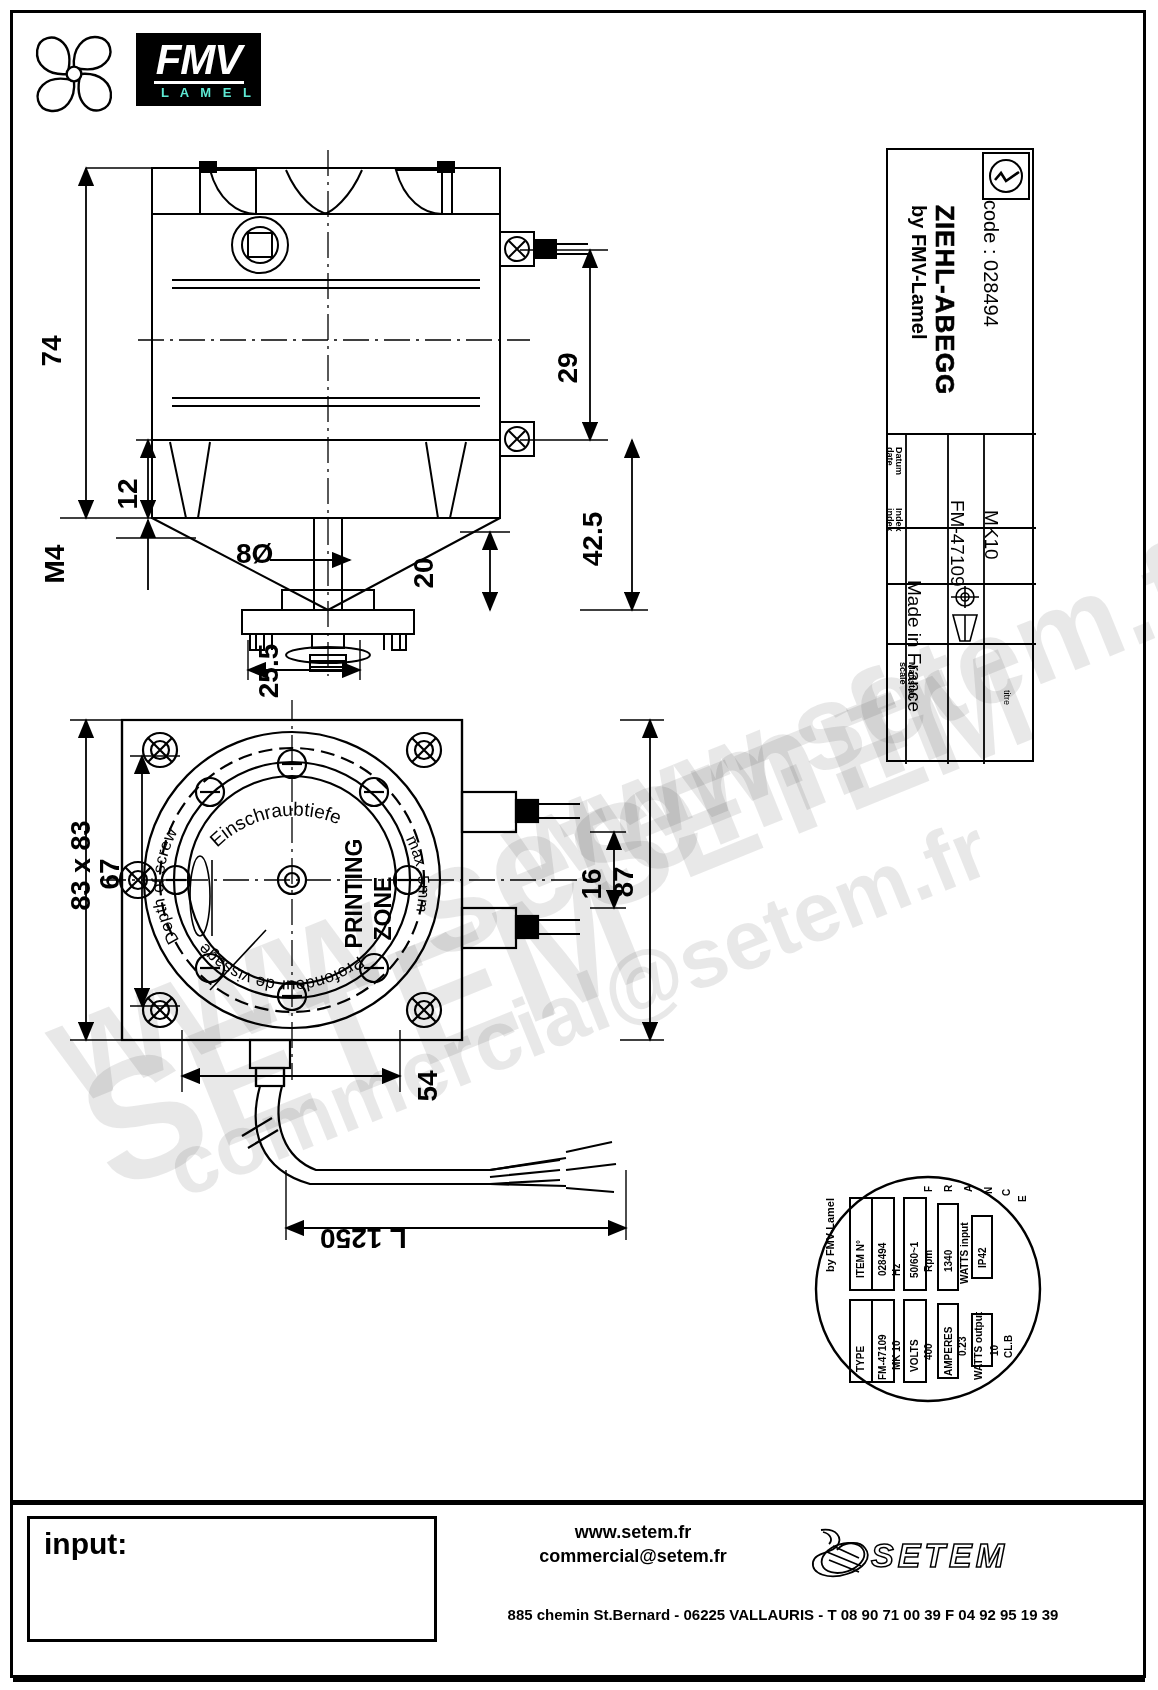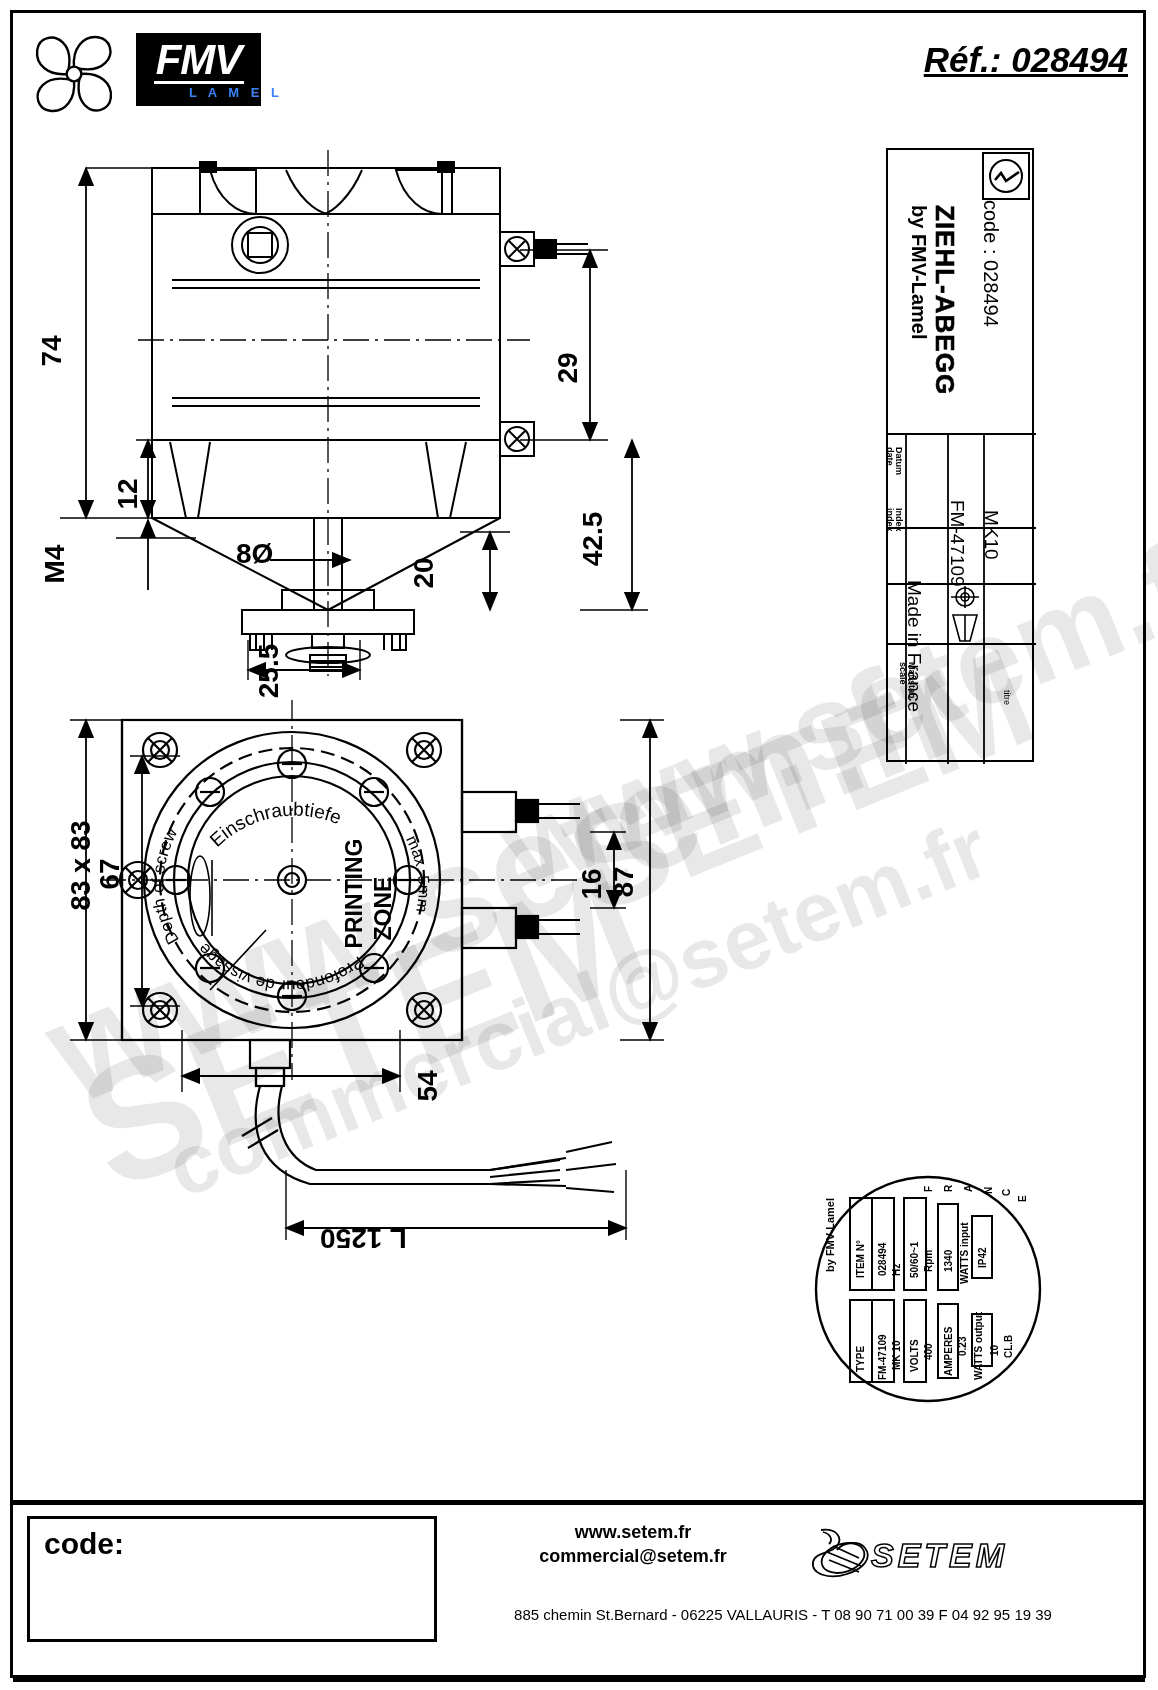--- a/index.html
+++ b/index.html
@@ -11,21 +11,21 @@
 
   
   .logo-fan{position:absolute;left:28px;top:28px;width:92px;height:92px;}
   .logo-fmv{position:absolute;left:136px;top:33px;width:125px;height:73px;
             background:#000;}
   .logo-fmv .fmv{position:absolute;left:0;top:3px;width:125px;text-align:center;
                  color:#fff;font-weight:bold;font-size:42px;letter-spacing:-1px;
                  font-family:"Liberation Sans",sans-serif;font-style:italic;}
   .logo-fmv .bar{position:absolute;left:18px;top:48px;width:90px;height:3px;background:#fff;}
   .logo-fmv .lamel{position:absolute;left:0;top:52px;width:144px;text-align:center;
-                   color:#3b82f6;font-weight:bold;font-size:13px;letter-spacing:4px;padding-left:28px;}
+                   color:#5eead4;font-weight:bold;font-size:13px;letter-spacing:4px;}
   .ref{position:absolute;right:30px;top:40px;font-size:35px;font-weight:bold;
        font-style:italic;text-decoration:underline;font-family:"Liberation Sans",sans-serif;}
 
   
   .titleblock{position:absolute;left:886px;top:148px;width:148px;height:614px;
               border:2px solid #000;box-sizing:border-box;background:transparent;}
 
   .za-box{position:absolute;left:982px;top:152px;width:48px;height:48px;
           border:2px solid #000;box-sizing:border-box;}
   .za-circ{position:absolute;left:5px;top:5px;width:34px;height:34px;
@@ -80,21 +80,21 @@
   
   .footer{position:absolute;left:13px;top:1510px;width:1130px;height:165px;}
   .codebox{position:absolute;left:14px;top:6px;width:410px;height:126px;
            border:3px solid #000;box-sizing:border-box;}
   .codebox .lbl{position:absolute;left:14px;top:8px;font-size:30px;font-weight:bold;}
   .codebox .num{position:absolute;left:86px;top:42px;font-size:54px;font-weight:bold;
                 letter-spacing:-1px;}
   .fsite{position:absolute;left:470px;top:10px;width:300px;text-align:center;
          font-size:18px;font-weight:bold;line-height:1.35;}
   .faddr{position:absolute;left:440px;top:96px;width:660px;text-align:center;
-         font-size:15px;font-weight:normal;}
+         font-size:15px;font-weight:bold;}
   .setem-logo{position:absolute;left:790px;top:14px;width:250px;height:62px;}
   .setem-word{position:absolute;left:858px;top:26px;font-size:34px;font-weight:bold;
      font-style:italic;letter-spacing:4px;-webkit-text-stroke:1.5px #000;color:#fff;}
   .hr-bot{position:absolute;left:13px;top:1678px;width:1132px;height:4px;background:#000;}
 </style>
 </head>
 <body>
 
 <div id="sheet">
 
@@ -109,21 +109,20 @@
       <circle cx="50" cy="50" r="8"></circle>
     </g>
   </svg>
 
   <div class="logo-fmv">
     <div class="fmv">FMV</div>
     <div class="bar"></div>
     <div class="lamel">L A M E L</div>
   </div>
 
-  <div class="ref">Réf.: 028494</div>
 
   <div class="wm" style="left:20px;top:790px;font-size:150px;transform:rotate(-22deg);">www.setem.fr</div>
   <div class="wm" style="left:70px;top:930px;font-size:170px;transform:rotate(-22deg);">SETEM</div>
   <div class="wm" style="left:480px;top:640px;font-size:120px;transform:rotate(-22deg);">www.setem.fr</div>
   <div class="wm" style="left:140px;top:960px;font-size:84px;transform:rotate(-22deg);">commercial@setem.fr</div>
   <div class="wm" style="left:560px;top:700px;font-size:140px;transform:rotate(-22deg);">SETEM</div>
 
   <svg style="position:absolute;left:60px;top:140px;width:620px;height:540px;" viewBox="0 0 620 540">
     <g fill="none" stroke="#000" stroke-width="2">
 
@@ -483,21 +482,21 @@
       </g>
     </svg>
   </div>
 
   <svg style="position:absolute;left:13px;top:1500px;width:1132px;height:6px;" viewBox="0 0 1132 6">
     <rect x="0" y="0" width="1132" height="5" fill="#000"></rect>
   </svg>
 
   <div class="footer">
     <div class="codebox">
-      <div class="lbl">code:</div>
+      <div class="lbl">input:</div>
     </div>
     <div class="fsite">
       <div>www.setem.fr</div>
       <div>commercial@setem.fr</div>
     </div>
     <div class="faddr">885 chemin St.Bernard  -  06225 VALLAURIS  -  T 08 90 71 00 39   F 04 92 95 19 39</div>
 
     <svg class="setem-logo" viewBox="0 0 250 62">
       <g fill="none" stroke="#000" stroke-width="1.8">
         <path d="M18 6 C34 4 40 14 34 22 C28 30 12 28 10 38 C8 50 26 56 44 50

